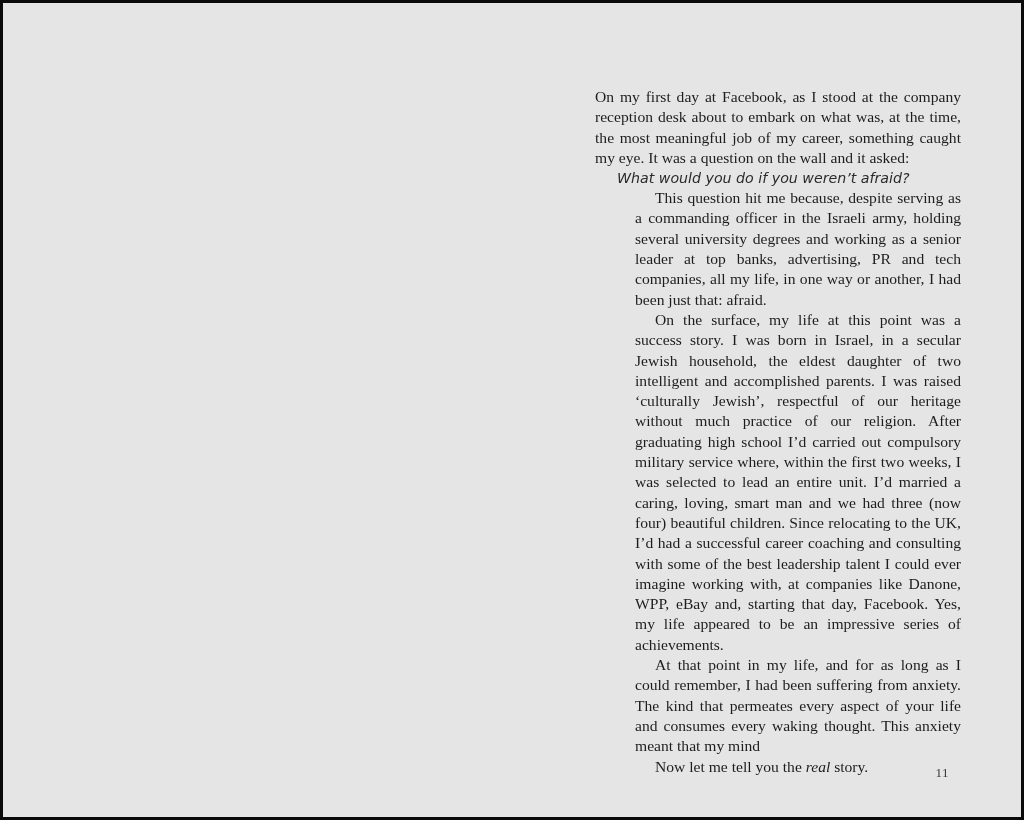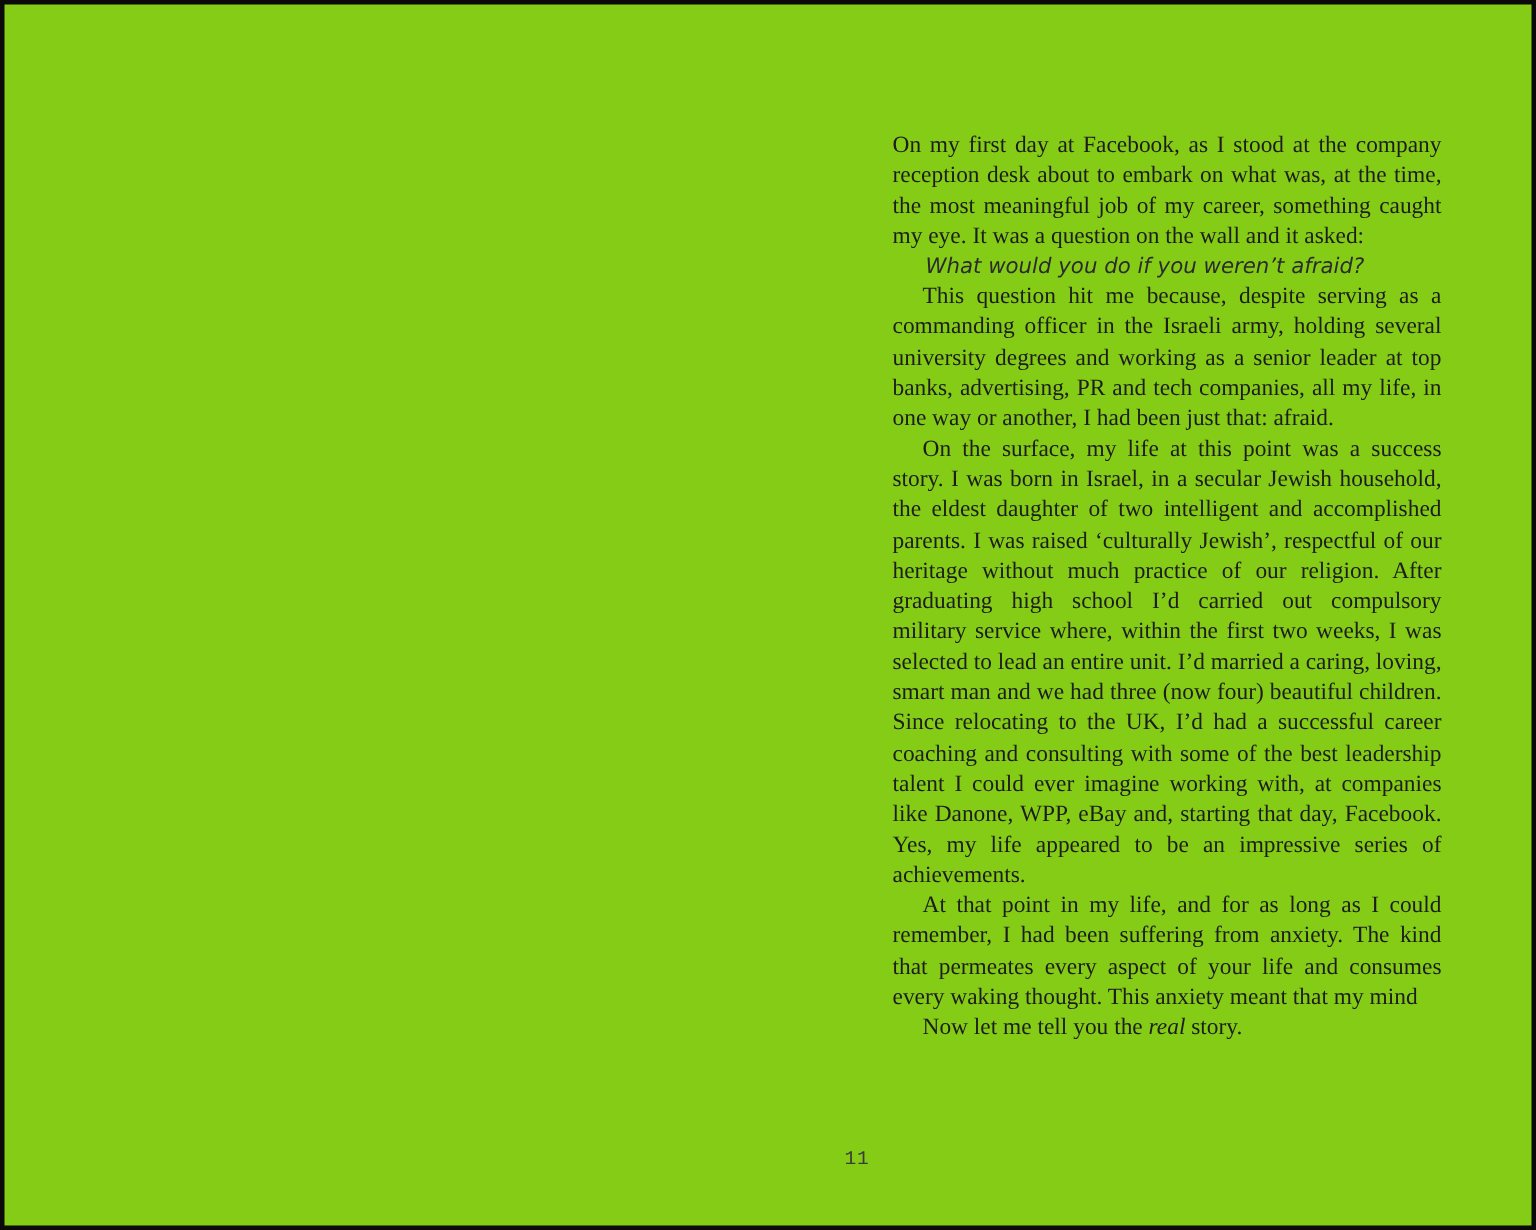--- a/index.html
+++ b/index.html
@@ -8,58 +8,59 @@
     padding: 0;
     width: 1024px;
     height: 820px;
     background: #ffffff;
     overflow: hidden;
   }
   .page-frame {
     position: relative;
     width: 1024px;
     height: 820px;
-    background: #84cc16;
+    background: #e5e5e5;
     border: 3px solid #0a0a0a;
   }
   .text-column {
     position: absolute;
     left: 592px;
     top: 84px;
     width: 366px;
     color: #1d1d1b;
     font-family: "Liberation Serif", serif;
     font-size: 15.6px;
     line-height: 20.3px;
   }
   .text-column p {
     margin: 0;
     text-align: justify;
   }
   .text-column p.indent {
     text-indent: 20px;
+    margin-left: 40px;
   }
   .wall-quote {
     margin: 17px 0 17px 0;
     padding-left: 22px;
     font-family: "DejaVu Sans", sans-serif;
     font-style: italic;
     font-size: 14.2px;
     line-height: 20px;
     color: #2b2b2b;
     text-align: right;
   }
   .em { font-style: italic; }
   .page-number {
     position: absolute;
-    left: 560px;
+    left: 580px;
     top: 762px;
     width: 366px;
-    text-align: left;
-    font-family: Liberation Mono, monospace;
+    text-align: right;
+    font-family: Liberation Serif, serif;
     font-size: 13px;
     color: #3a3a3a;
     letter-spacing: 0.5px;
   }
 </style>
 </head>
 <body>
 
 <div class="page-frame">
 

